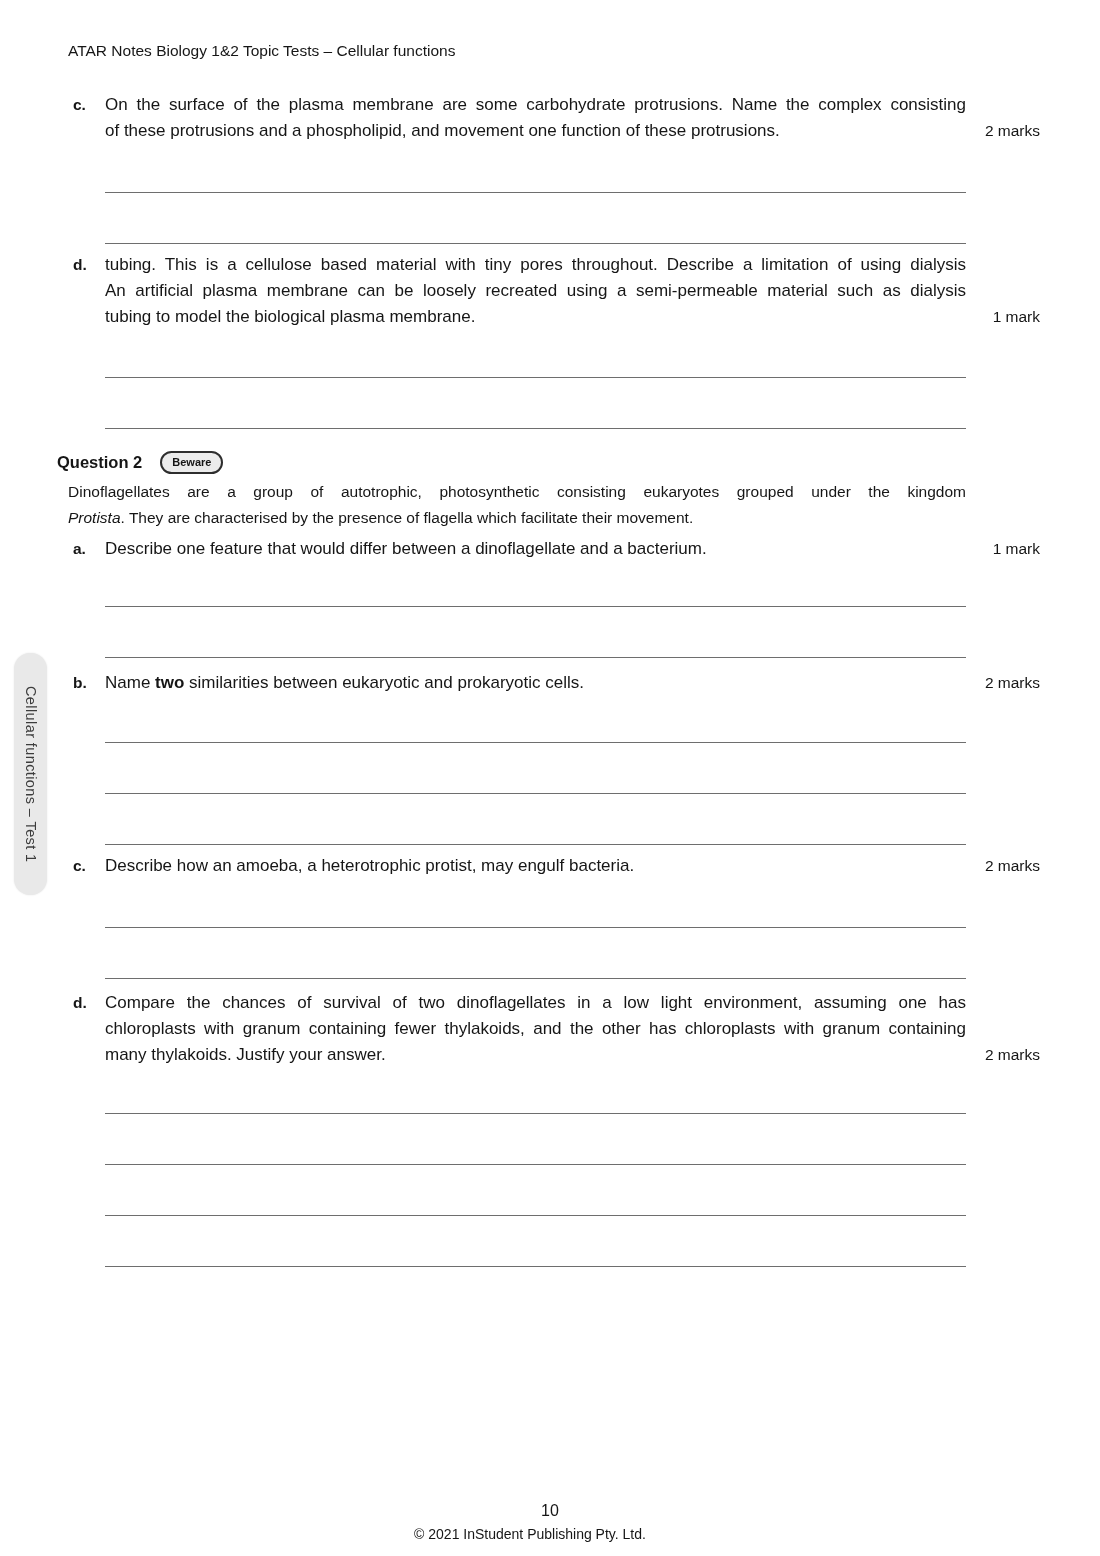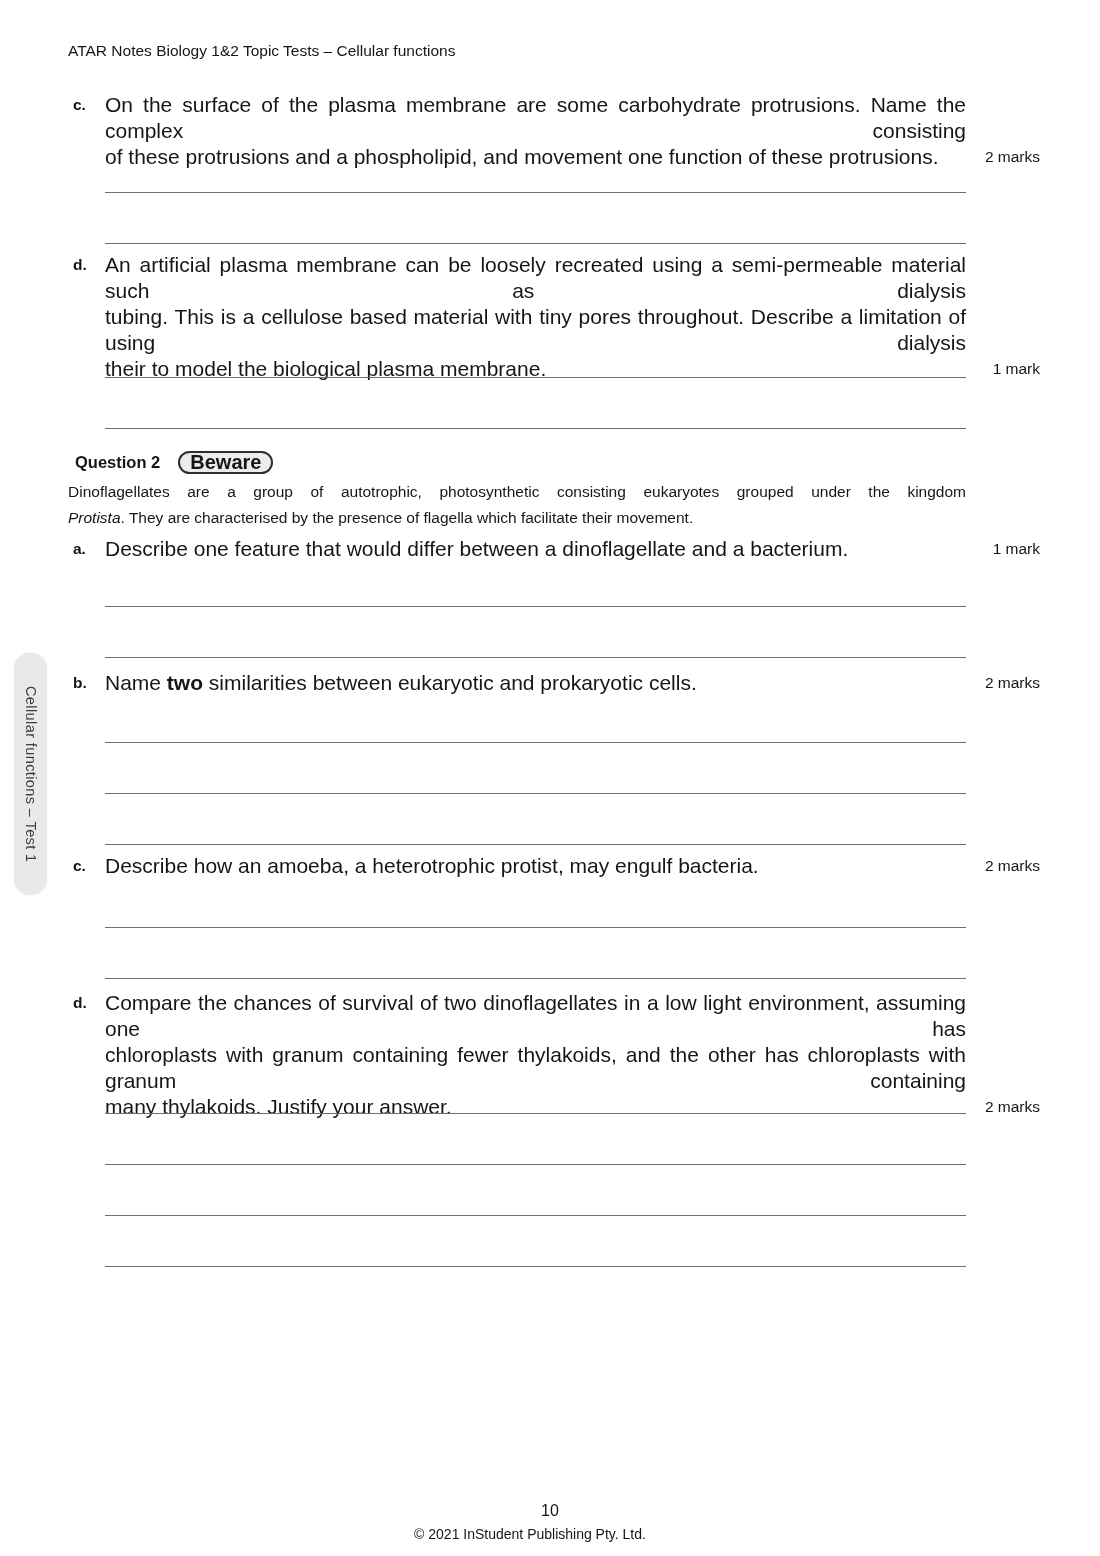--- a/index.html
+++ b/index.html
@@ -31,21 +31,21 @@
   .qletter {
     width: 37px;
     box-sizing: border-box;
     padding-left: 5px;
     font-weight: bold;
     font-size: 15.5px;
     line-height: 26px;
   }
   .qbody {
     width: 861px;
-    font-size: 21px;
+    font-size: 17px;
     line-height: 26px;
   }
   .qmarks {
     flex: 1;
     align-self: flex-end;
     text-align: right;
     white-space: nowrap;
     font-size: 15.5px;
     line-height: 26px;
   }
@@ -53,33 +53,33 @@
   .nline { text-align: left; }
   .intro {
     position: absolute;
     left: 68px;
     width: 898px;
     font-size: 15.5px;
     line-height: 26px;
   }
   .q2-heading {
     position: absolute;
-    left: 75px;
+    left: 57px;
     top: 451px;
     display: flex;
     align-items: center;
   }
   .q2-title { font-weight: bold; font-size: 16.5px; }
   .beware-badge {
     margin-left: 18px;
     border: 2px solid #2e2e2e;
     border-radius: 12px;
     background: #ececec;
     font-weight: bold;
-    font-size: 20px;
+    font-size: 11px;
     line-height: 19px;
     padding: 0 10px;
   }
   .answer-lines {
     position: absolute;
     left: 105px;
     width: 861px;
   }
   .answer-line {
     height: 50px;
@@ -142,23 +142,23 @@
   </div>
 
   <div class="answer-lines" style="top:142px;">
     <div class="answer-line"></div>
     <div class="answer-line"></div>
   </div>
 
   <div class="qrow" style="top:252px;">
     <div class="qletter">d.</div>
     <div class="qbody">
+      <div class="jline">tubing. This is a cellulose based material with tiny pores throughout. Describe a limitation of using dialysis</div>
       <div class="jline">An artificial plasma membrane can be loosely recreated using a semi-permeable material such as dialysis</div>
-      <div class="jline">tubing. This is a cellulose based material with tiny pores throughout. Describe a limitation of using dialysis</div>
-      <div class="nline">their to model the biological plasma membrane.</div>
+      <div class="nline">tubing to model the biological plasma membrane.</div>
     </div>
     <div class="qmarks">1 mark</div>
   </div>
 
   <div class="answer-lines" style="top:327px;">
     <div class="answer-line"></div>
     <div class="answer-line"></div>
   </div>
 
   <div class="q2-heading">

